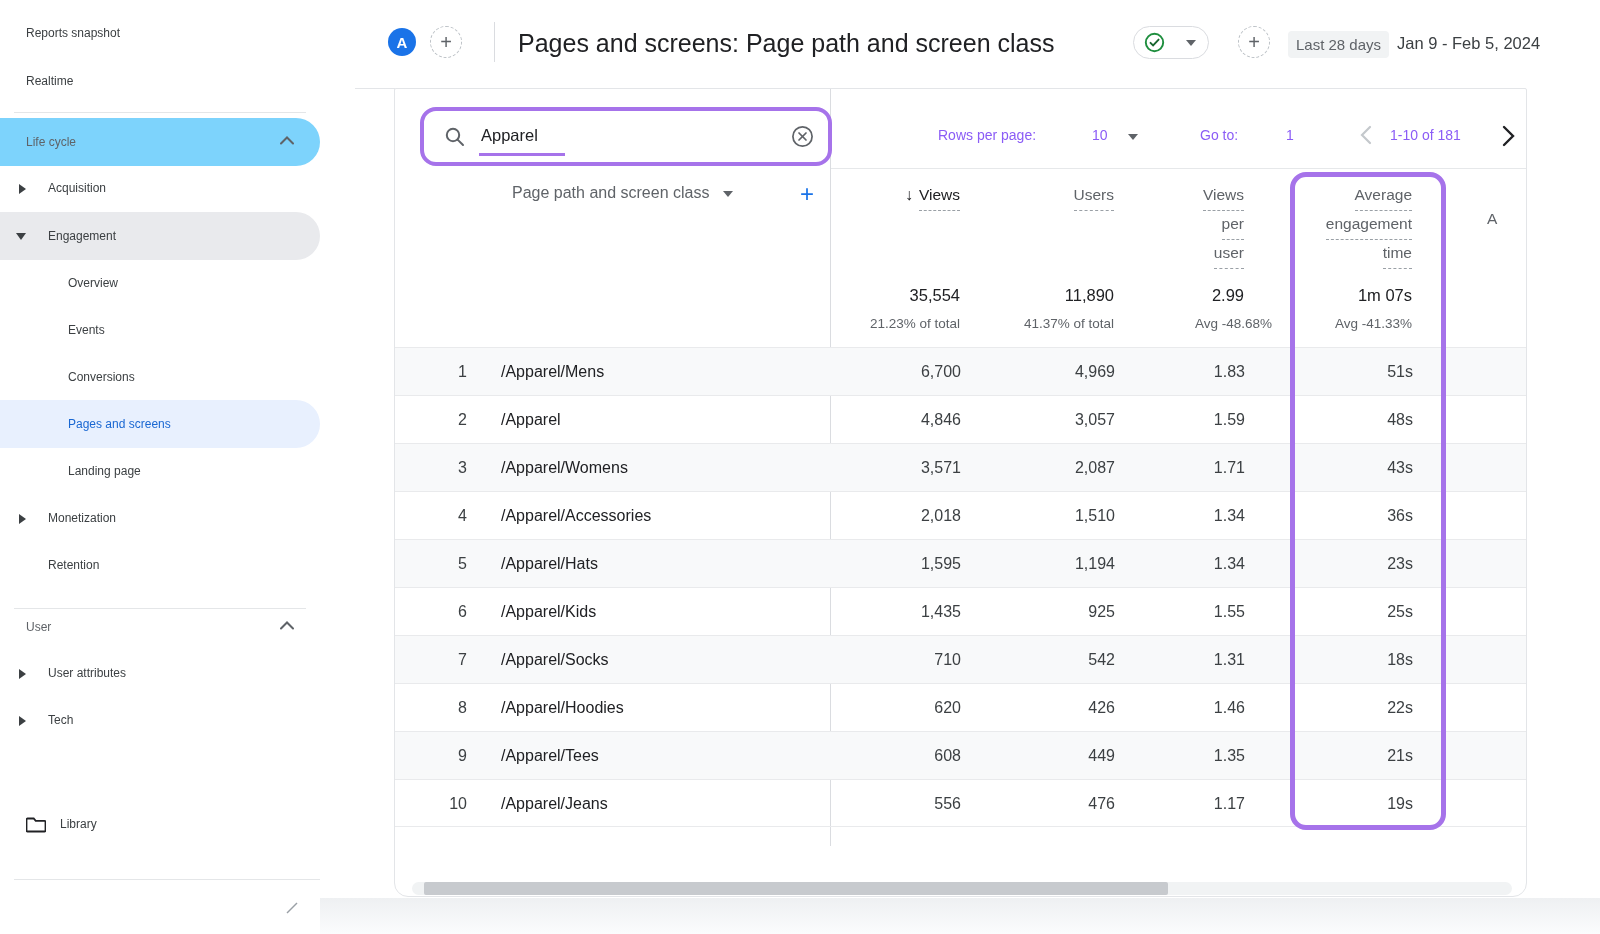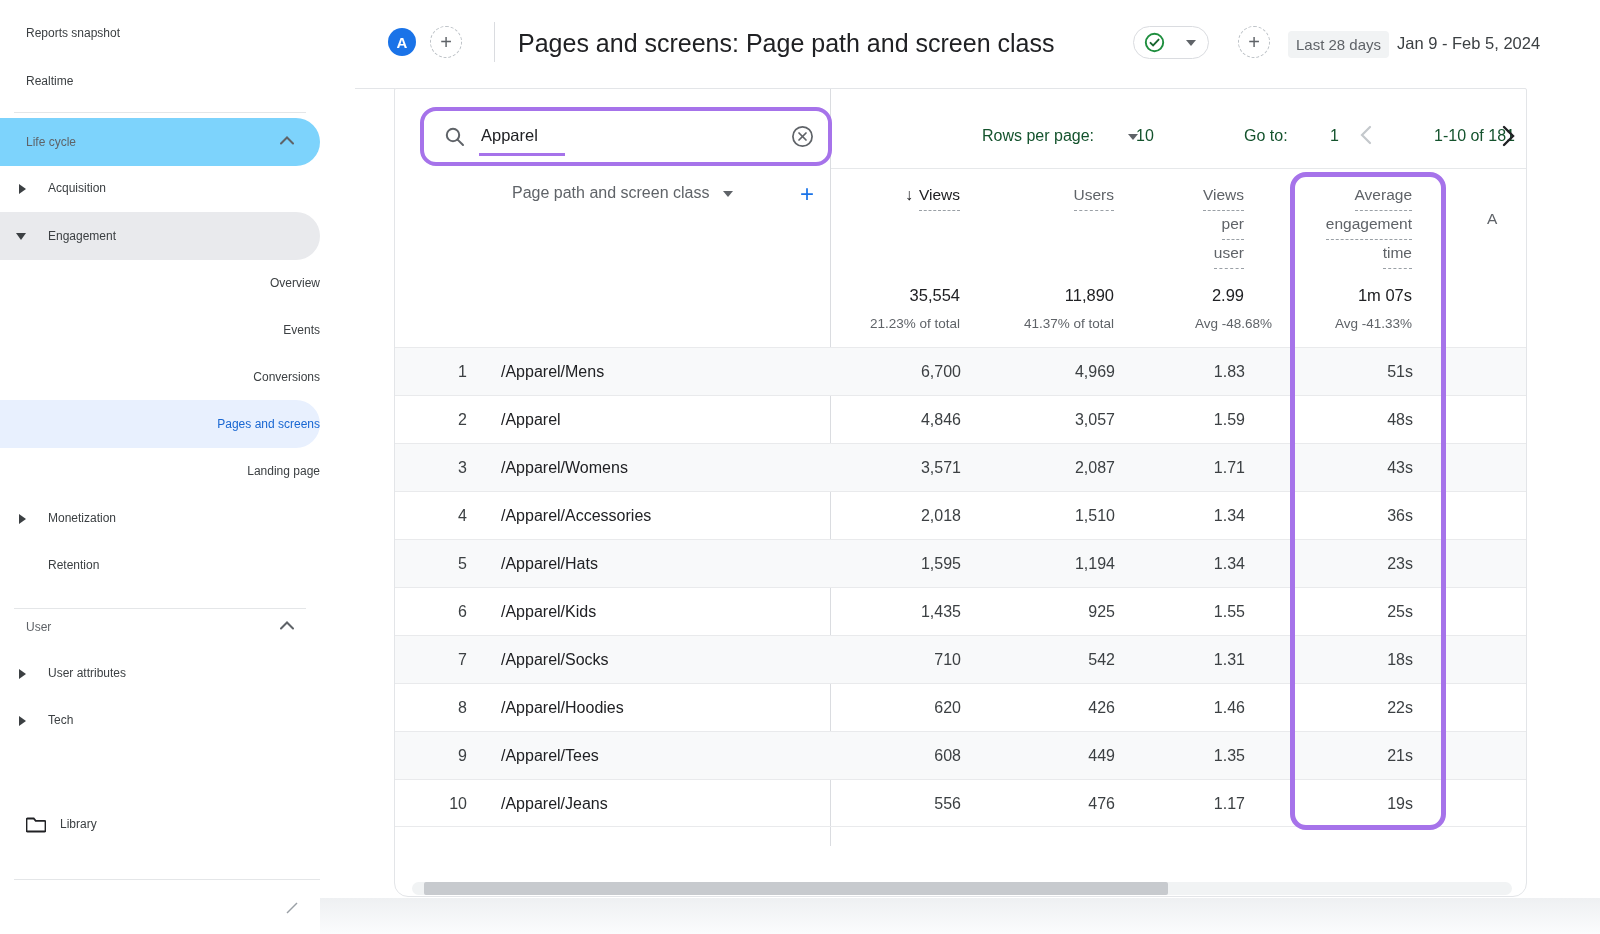--- a/index.html
+++ b/index.html
@@ -7,21 +7,21 @@
     font-family:"Liberation Sans", sans-serif; color:#202124; }
   .abs { position:absolute; }
 
   
   #sidebar { position:absolute; left:0; top:0; width:320px; height:934px; background:#fff; }
   .side-item { position:absolute; left:0; width:320px; height:48px; display:flex; align-items:center;
     font-size:12px; color:#3c4043; cursor:pointer; }
   .side-item .lbl { white-space:nowrap; }
   .pad1 { padding-left:26px; }
   .pad2 { padding-left:48px; }
-  .pad3 { padding-left:104px;justify-content:flex-end; }
+  .pad3 { padding-left:68px; }
   .pill { border-radius:0 24px 24px 0; }
   .bg-section { background:#7dd3fc; color:#5f6368; }
   .bg-open { background:#e9eaed; }
   .bg-selected { background:#e8f0fe; }
   .sel-text { color:#1967d2; }
   .hdr-text { color:#5f6368; }
   .divider { position:absolute; left:14px; width:292px; height:1px; background:#e4e6e8; }
   .caret-right { position:absolute; left:19px; top:19.5px; width:0; height:0;
     border-left:7px solid #3c4043; border-top:5px solid transparent; border-bottom:5px solid transparent; }
   .caret-down-tree { position:absolute; left:16px; top:21px; width:0; height:0;
@@ -55,21 +55,21 @@
 
   
   #search-annot { position:absolute; left:420px; top:107px; width:412px; height:59px;
     border:4px solid #a673ea; border-radius:16px; background:#fff; z-index:6; }
   #search-box { position:absolute; left:0; top:0; width:100%; height:100%; display:flex; align-items:center; cursor:text; }
   #search-text { position:absolute; left:57px; top:15px; font-size:16.5px; color:#202124; }
   #search-underline { position:absolute; left:55px; top:42px; width:86px; height:3px; background:#a673ea; }
   #search-clear { position:absolute; right:14px; top:14px; cursor:pointer; }
 
   
-  .pgtext { position:absolute; top:127px; font-size:16px; color:#14532d; white-space:nowrap;margin-left:44px; }
+  .pgtext { position:absolute; top:127px; font-size:14px; color:#8b5cf6; white-space:nowrap; }
   #rpp-caret { position:absolute; left:1128px; top:134px; cursor:pointer; }
   .pg-chev { position:absolute; top:125px; cursor:pointer; }
 
   
   #dim-header { position:absolute; left:512px; top:184px; font-size:16px; color:#5f6368;
     display:flex; align-items:center; cursor:pointer; }
   #dim-caret { margin-left:14px; margin-top:2px; }
   #dim-plus { position:absolute; left:800px; top:180px; color:#1a73e8; font-size:24px; font-weight:400; cursor:pointer; }
   .mhdr { position:absolute; top:182px; text-align:right; font-size:15.5px; color:#5f6368; line-height:26px; cursor:pointer; }
   .mhdr .du { border-bottom:1.5px dashed #9aa0a6; padding-bottom:2px; display:inline-block; }

